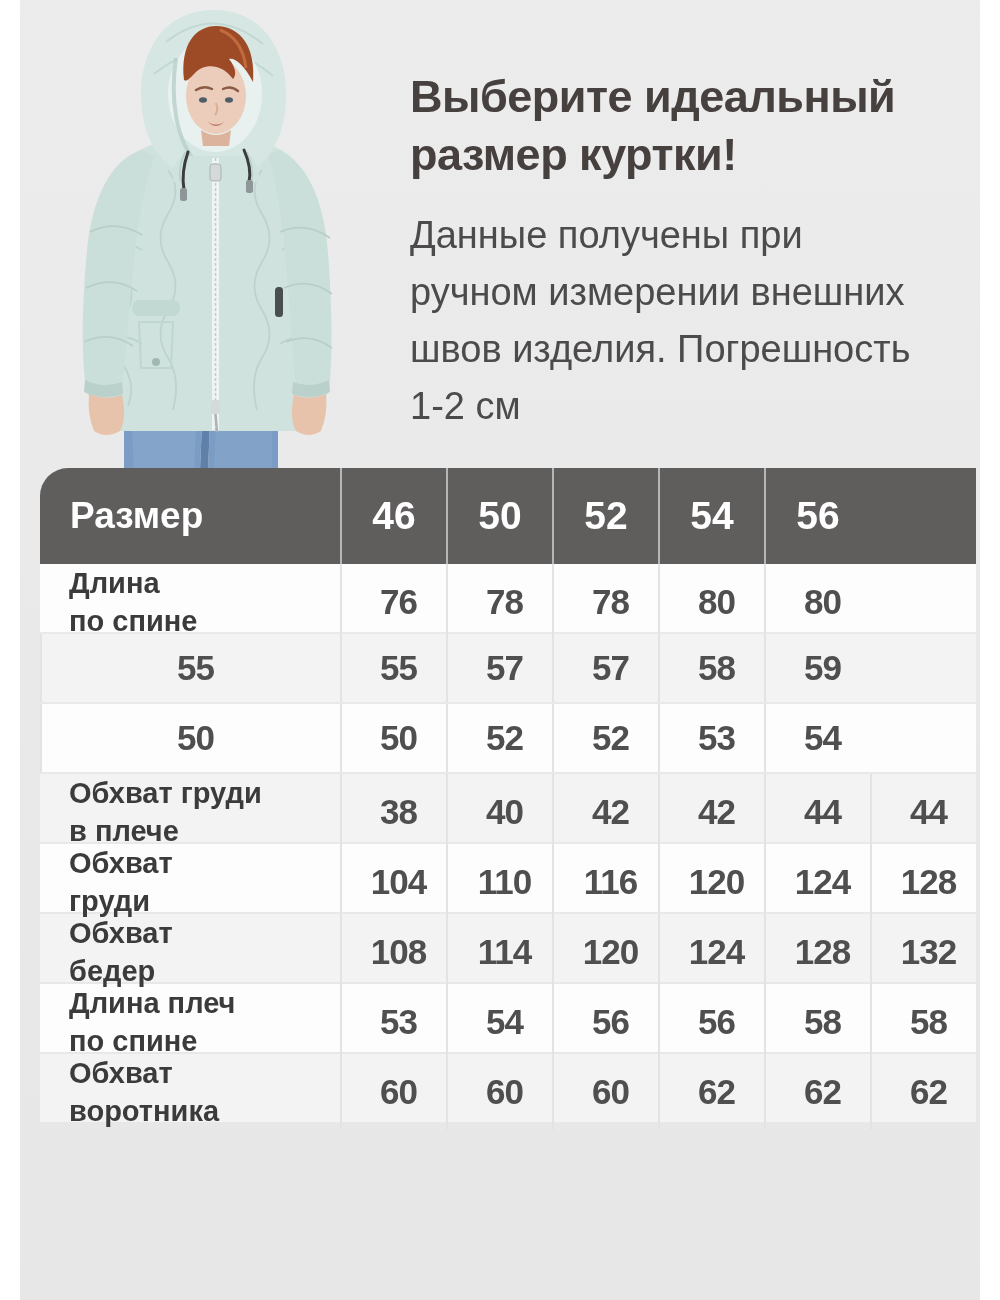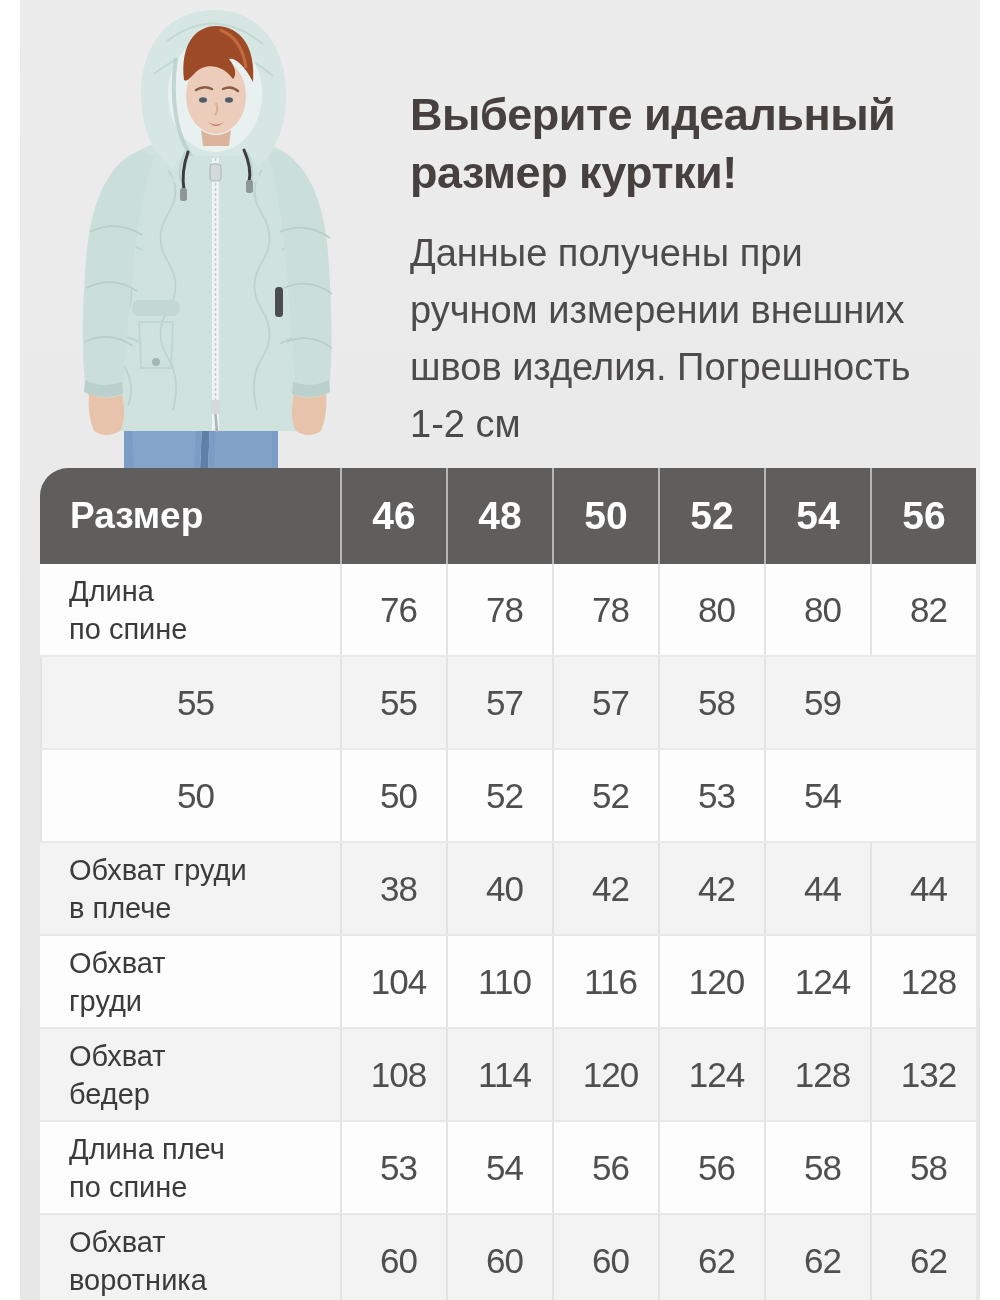--- a/index.html
+++ b/index.html
@@ -5,21 +5,21 @@
   html,body{margin:0;padding:0;}
   body{
     width:1000px;height:1300px;overflow:hidden;background:#ffffff;
     font-family:"Liberation Sans","DejaVu Sans",sans-serif;position:relative;
   }
   .stage{
     position:absolute;left:20px;top:0;width:960px;height:1300px;
     background:linear-gradient(180deg,#ececec 0%,#e9e9e9 55%,#e7e7e7 100%);
   }
   .photo{position:absolute;left:0;top:0;width:380px;height:470px;}
-  .intro{position:absolute;left:390px;top:86px;width:552px;}
+  .intro{position:absolute;left:390px;top:68px;width:552px;}
   .intro h1{
     margin:0;font-size:45px;line-height:1.28;font-weight:bold;
     color:#46403e;letter-spacing:-0.5px;max-width:520px;
   }
   .intro .desc{
     margin:24px 0 0;font-size:38px;line-height:1.5;color:#4c4a4a;max-width:525px;
   }
   .intro .note{
     margin:22px 0 0;font-size:30px;line-height:1.47;font-weight:bold;
     color:#3a3533;max-width:545px;
@@ -29,22 +29,23 @@
     display:grid;grid-template-columns:300px repeat(6,1fr);height:96px;
     background:#605d5d;border-top-left-radius:28px;color:#ffffff;
   }
   .th{display:flex;align-items:center;text-align:center;}
   .th.label{font-size:37px;font-weight:bold;padding-left:30px;}
   .th.size{
     font-size:39px;font-weight:bold;justify-content:center;
     border-left:2px solid rgba(255,255,255,0.55);
   }
   .trow{
-    display:grid;grid-template-columns:300px repeat(6,1fr);height:91px;
+    display:grid;grid-template-columns:300px repeat(6,1fr);height:68px;
     background:#fdfdfd;
+    font-weight:bold;
   }
   .trow + .trow{margin-top:2px;}
   .trow.alt{background:#f3f3f3;}
   .td{display:flex;align-items:center;padding-left:9px;}
   .td.label{
     flex-direction:column;align-items:flex-start;justify-content:center;
     padding-left:29px;font-size:29px;line-height:38px;color:#3b3b3b;
   }
   .td.val{
     justify-content:center;font-size:35px;color:#4f4f4f;
@@ -167,38 +168,36 @@
 
   <div class="intro">
     <h1>Выберите идеальный размер куртки!</h1>
     <p class="desc">Данные получены при ручном измерении внешних швов изделия. Погрешность 1-2 см</p>
   </div>
 
   <div class="size-table">
     <div class="thead">
       <div class="th label">Размер</div>
     <div class="th size">46</div>
-        <div class="th size">48</div>
         <div class="th size">50</div>
         <div class="th size">52</div>
         <div class="th size">54</div>
         <div class="th size">56</div>
       </div>
     <div>
         <div class="trow">
     <div class="td label">
       <span>Длина</span>
       <span>по спине</span>
     </div>
   <div class="td val">76</div>
           <div class="td val">78</div>
           <div class="td val">78</div>
           <div class="td val">80</div>
           <div class="td val">80</div>
-          <div class="td val">82</div>
         </div>
         <div class="trow alt">
   <div class="td val">55</div>
           <div class="td val">55</div>
           <div class="td val">57</div>
           <div class="td val">57</div>
           <div class="td val">58</div>
           <div class="td val">59</div>
         </div>
         <div class="trow">

